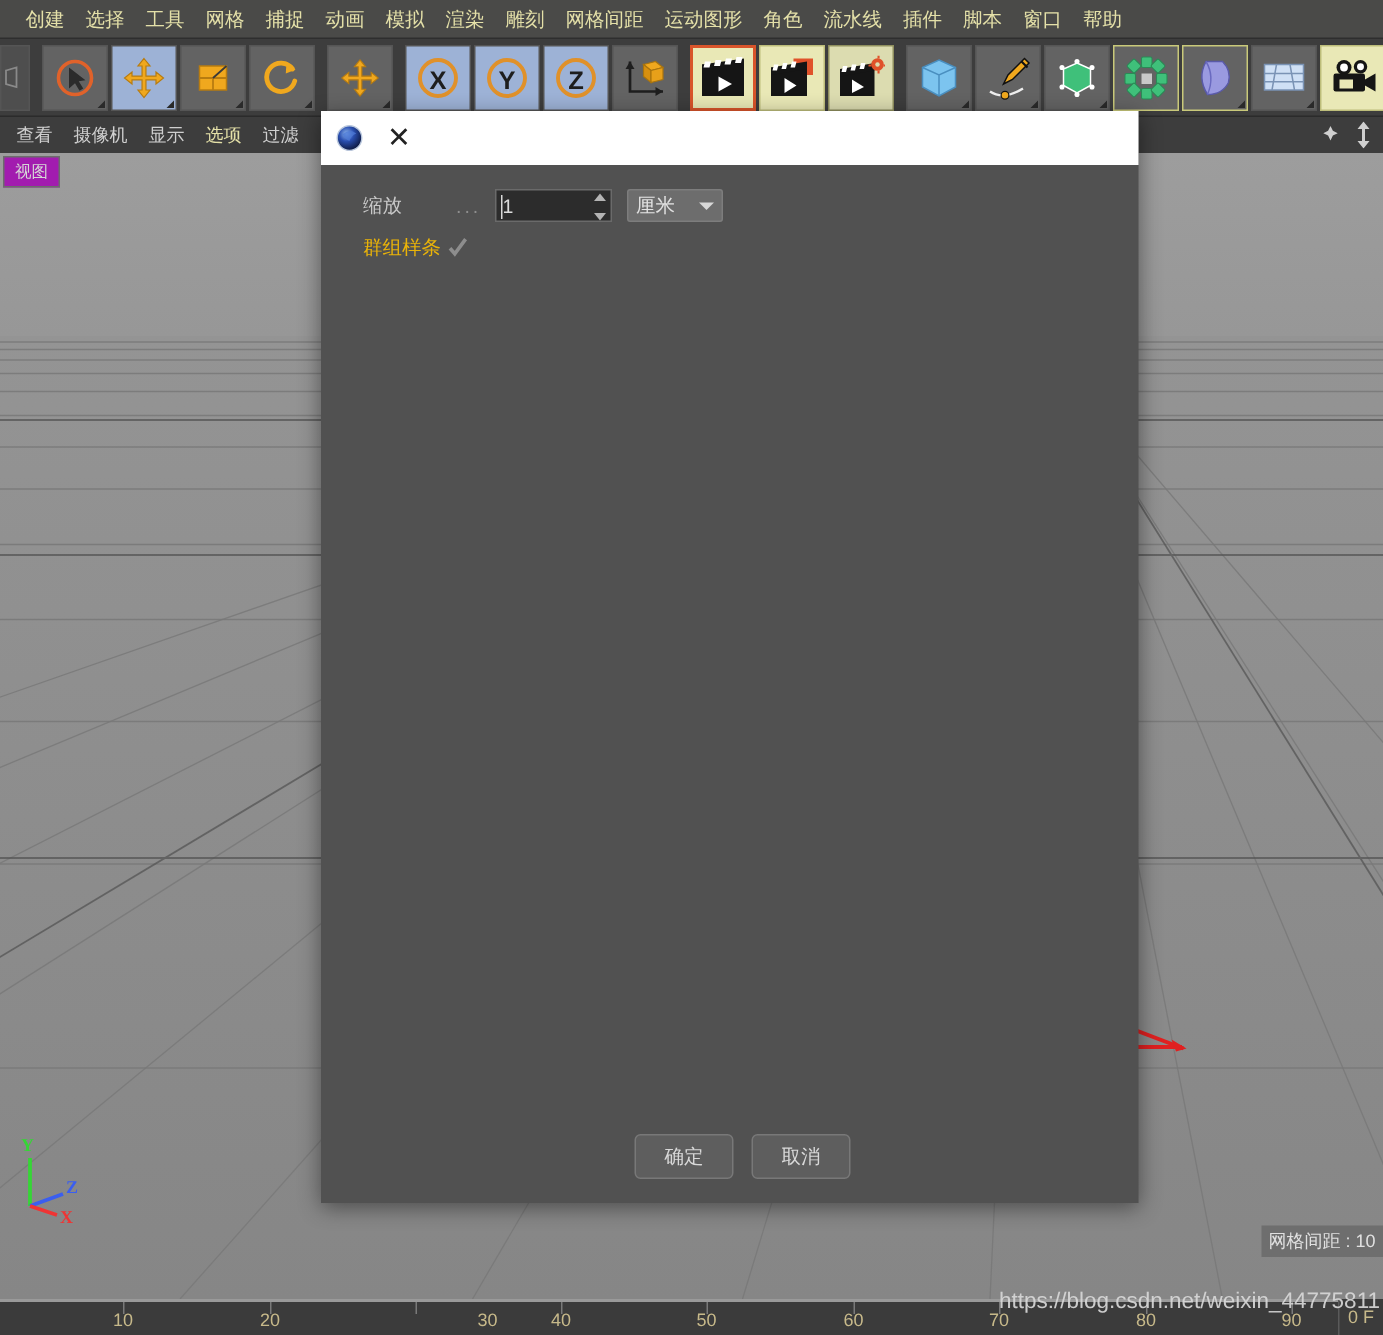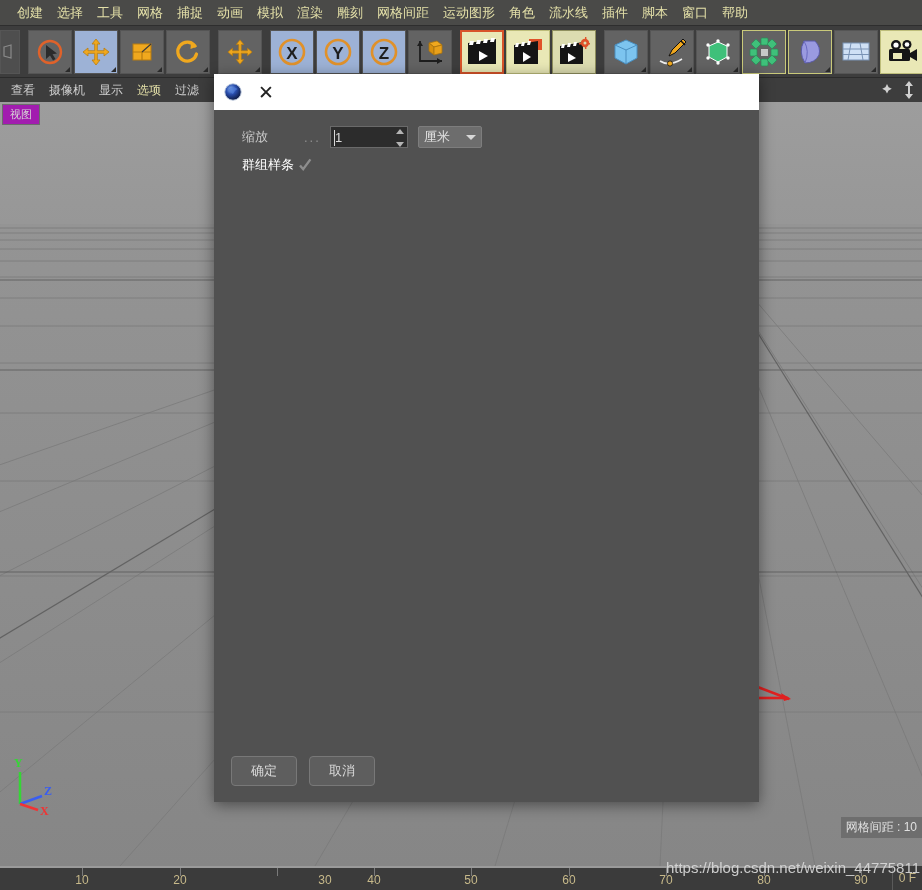--- a/index.html
+++ b/index.html
@@ -140,21 +140,21 @@
   .dlg-close {
     width: 30px; height: 30px; display: flex; align-items: center; justify-content: center;
     cursor: pointer; color: #222; font-size: 19px; line-height: 1;
   }
   .dlg-body { flex: 1 1 auto; padding: 14px 0 0 0; position: relative; }
 
   .row { display: flex; align-items: center; height: 26px; padding-left: 28px; }
   .row-label {
     color: #c8c8c8; font-size: 13px; width: 62px; flex: 0 0 auto;
   }
-  .row-label.dim { color: #ffffff; font-family: Liberation Mono, monospace; }
+  .row-label.dim { color: #eab308; font-family: Liberation Mono, monospace; }
   .row-dots { color: #8e8e8e; font-size: 13px; letter-spacing: 2px; width: 26px; flex:0 0 auto; }
   .numfield {
     width: 78px; height: 22px; background: #2c2c2c;
     border: 1px solid #6a6a6a;
     display: flex; align-items: center; position: relative;
   }
   .numfield input {
     background: transparent; border: 0; outline: 0;
     color: #dcdcdc; font-size: 13px; width: 58px;
     padding-left: 4px;
@@ -183,21 +183,21 @@
 
   .check {
     width: 14px; height: 14px; margin-left: 4px;
     display: inline-flex; align-items: center; justify-content: center;
     cursor: pointer;
   }
   .check svg { display:block; }
 
   .dlg-footer {
     flex: 0 0 auto; height: 62px;
-    display: flex; align-items: center; justify-content: flex-start; gap: 12px; margin-left: 17px;
+    display: flex; align-items: center; justify-content: center; gap: 12px; margin-left: 17px;
   }
   .dlg-btn {
     min-width: 66px; height: 30px; padding: 0 14px;
     background: #5e5e5e; border: 1px solid #787878; border-radius: 4px;
     color: #d9d9d9; font-size: 13px; cursor: pointer;
   }
 
   .red-arrow { position:absolute; z-index: 3; }
 </style>
 </head>

